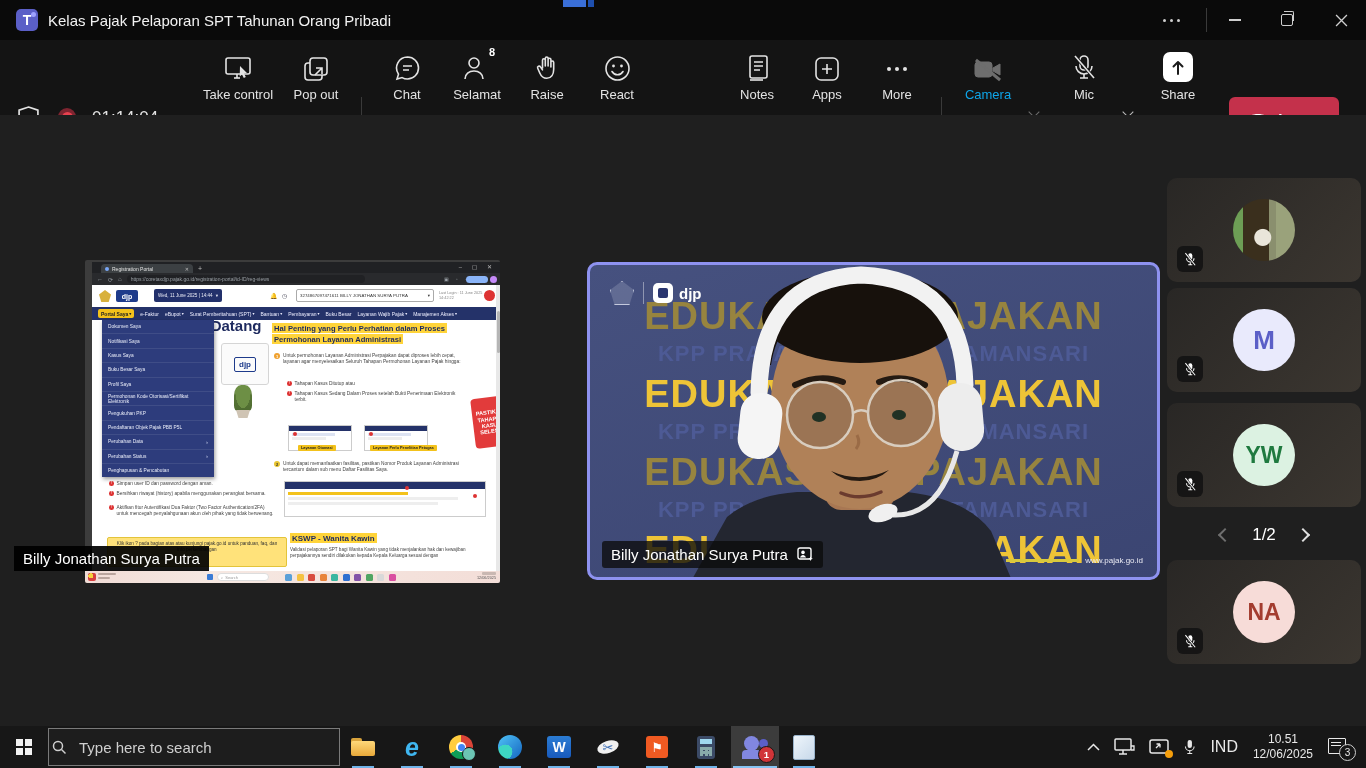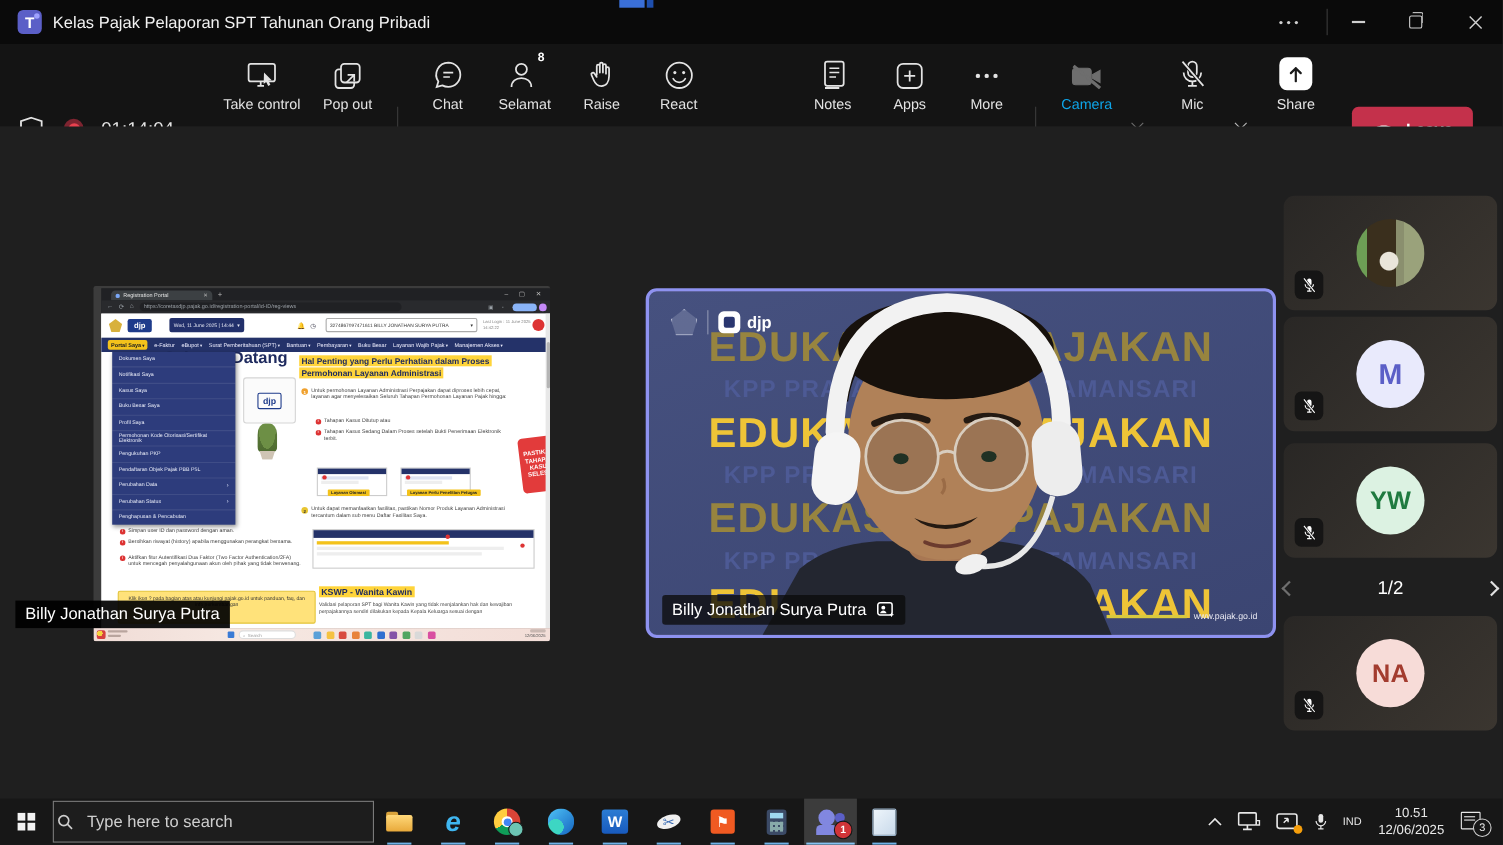--- a/index.html
+++ b/index.html
@@ -145,21 +145,21 @@
 
   
   .tile{position:absolute;left:1167px;width:194px;height:104px;border-radius:10px;background:linear-gradient(135deg,#292725,#3b3630);overflow:hidden}
   .avatar{position:absolute;left:50%;top:50%;transform:translate(-50%,-50%);width:62px;height:62px;border-radius:50%;
     display:flex;align-items:center;justify-content:center;font-weight:bold}
   .photo-av{background:
       radial-gradient(circle at 48% 62%, #e9e5da 0 8px, rgba(0,0,0,0) 9px),
       linear-gradient(90deg,#6d9e55 0 16%, #3a2f1d 16% 58%, #8a8f6e 58% 70%, #9aa27b 70% 100%)}
   .micoff{position:absolute;left:10px;bottom:10px;width:26px;height:26px;border-radius:6px;background:rgba(18,18,18,.88);
     display:flex;align-items:center;justify-content:center}
-  .pager{position:absolute;left:1167px;top:407px;width:194px;height:26px;display:flex;align-items:center;justify-content:space-between;gap:22px}
+  .pager{position:absolute;left:1167px;top:407px;width:194px;height:26px;display:flex;align-items:center;justify-content:center;gap:22px}
   .pager .pg{color:#fff;font-size:17px}
   .pchev{width:10px;height:10px;position:relative}
   .pchev:before{content:"";position:absolute;top:0;width:8px;height:8px;border-right:2px solid #e0e0e0;border-top:2px solid #e0e0e0}
   .pchev.left:before{transform:rotate(-135deg);border-color:#6f6f6f}
   .pchev.right:before{transform:rotate(45deg)}
 
   
   .taskbar{position:absolute;left:0;top:726px;width:1366px;height:42px;background:#171717}
   .start{position:absolute;left:0;top:0;width:48px;height:42px;display:flex;align-items:center;justify-content:center}
   .winlogo{display:grid;grid-template-columns:7px 7px;grid-gap:1.5px}
@@ -837,21 +837,21 @@
           </svg>
         <span style="position:absolute;right:3px;bottom:10px;width:8px;height:8px;border-radius:50%;background:#f59e0b"></span>
       </div>
       <div class="tray-item">
         <svg width="13" height="19" viewBox="0 0 24 30">
             <rect x="8.5" y="1" width="8" height="15" rx="4" fill="#e8e8e8"></rect>
             <path d="M4.5 13a8 8 0 0 0 16 0" fill="none" stroke="#e8e8e8" stroke-width="2"></path>
             <path d="M12.5 21v5M8 26h9" stroke="#e8e8e8" stroke-width="2"></path>
           </svg>
       </div>
-      <div class="tray-item" style="font-size:10px">IND</div>
+      <div class="tray-item" style="font-size:16px">IND</div>
       <div class="tray-clock">
         <div>10.51</div>
         <div>12/06/2025</div>
       </div>
       <div class="tray-item" style="padding-right:16px">
         <span class="action-ic">
           <span class="sq"></span>
             <span class="l" style="top:4.5px"></span>
             <span class="l" style="top:8px"></span>
           <span class="cb">3</span>

